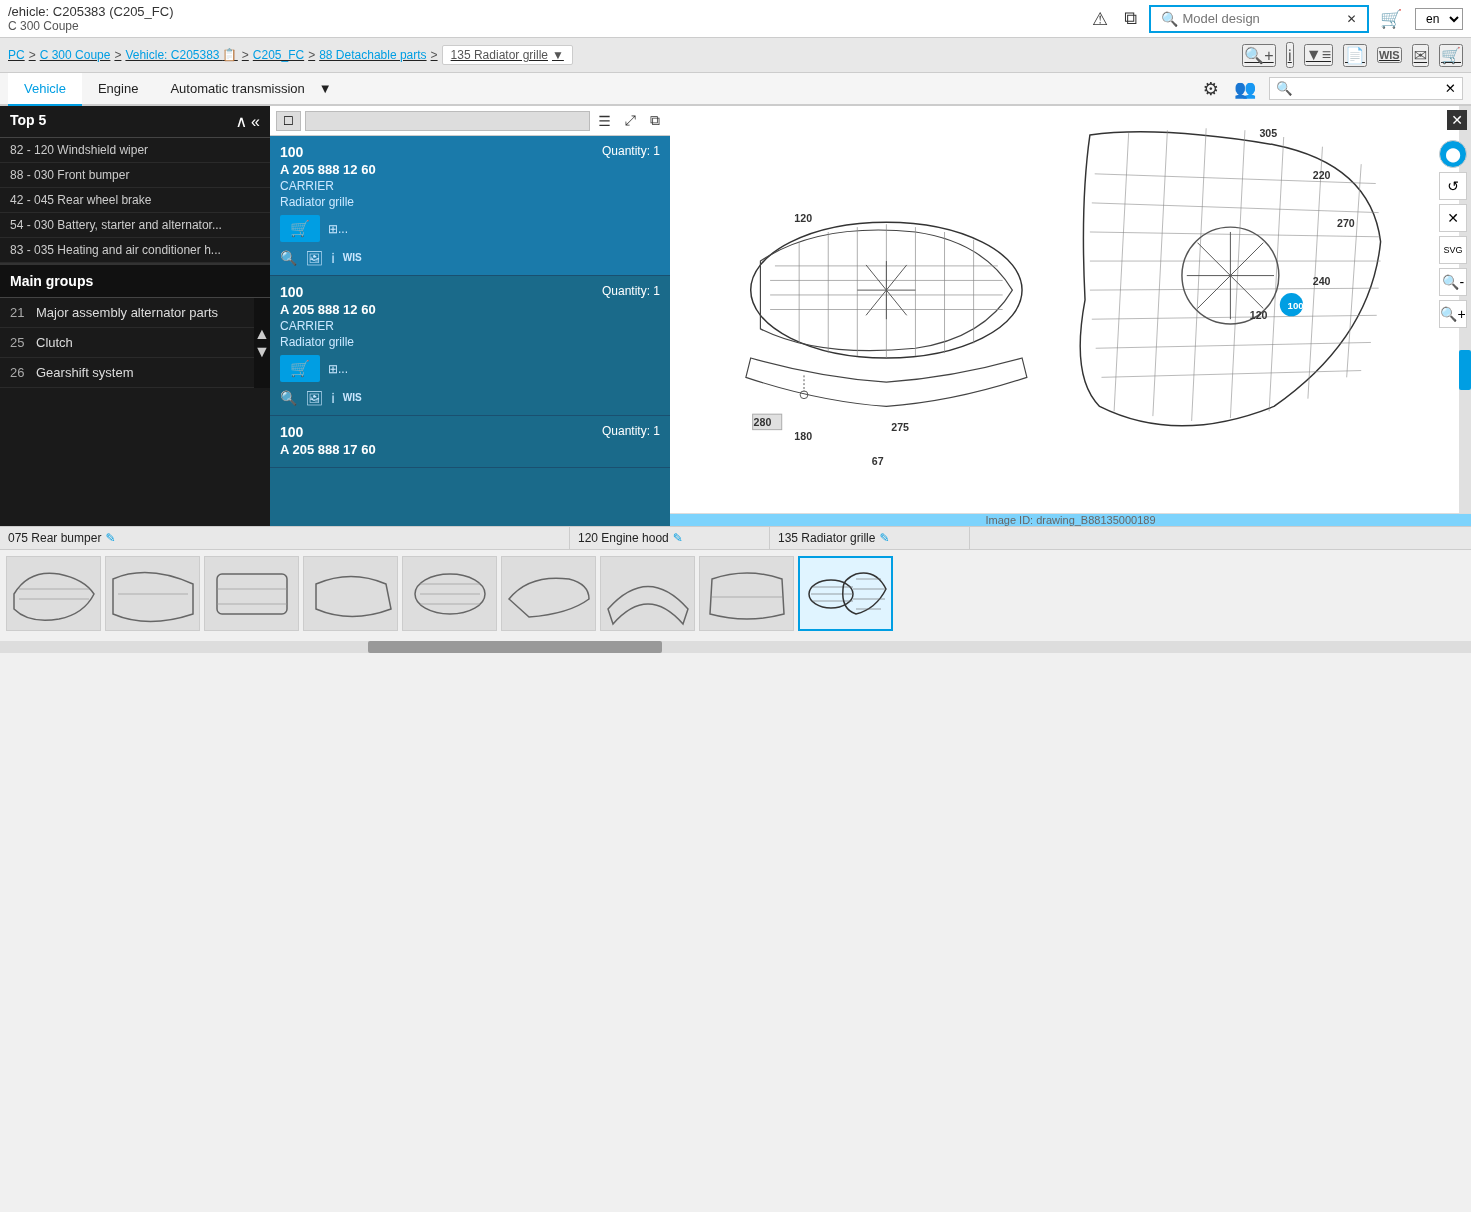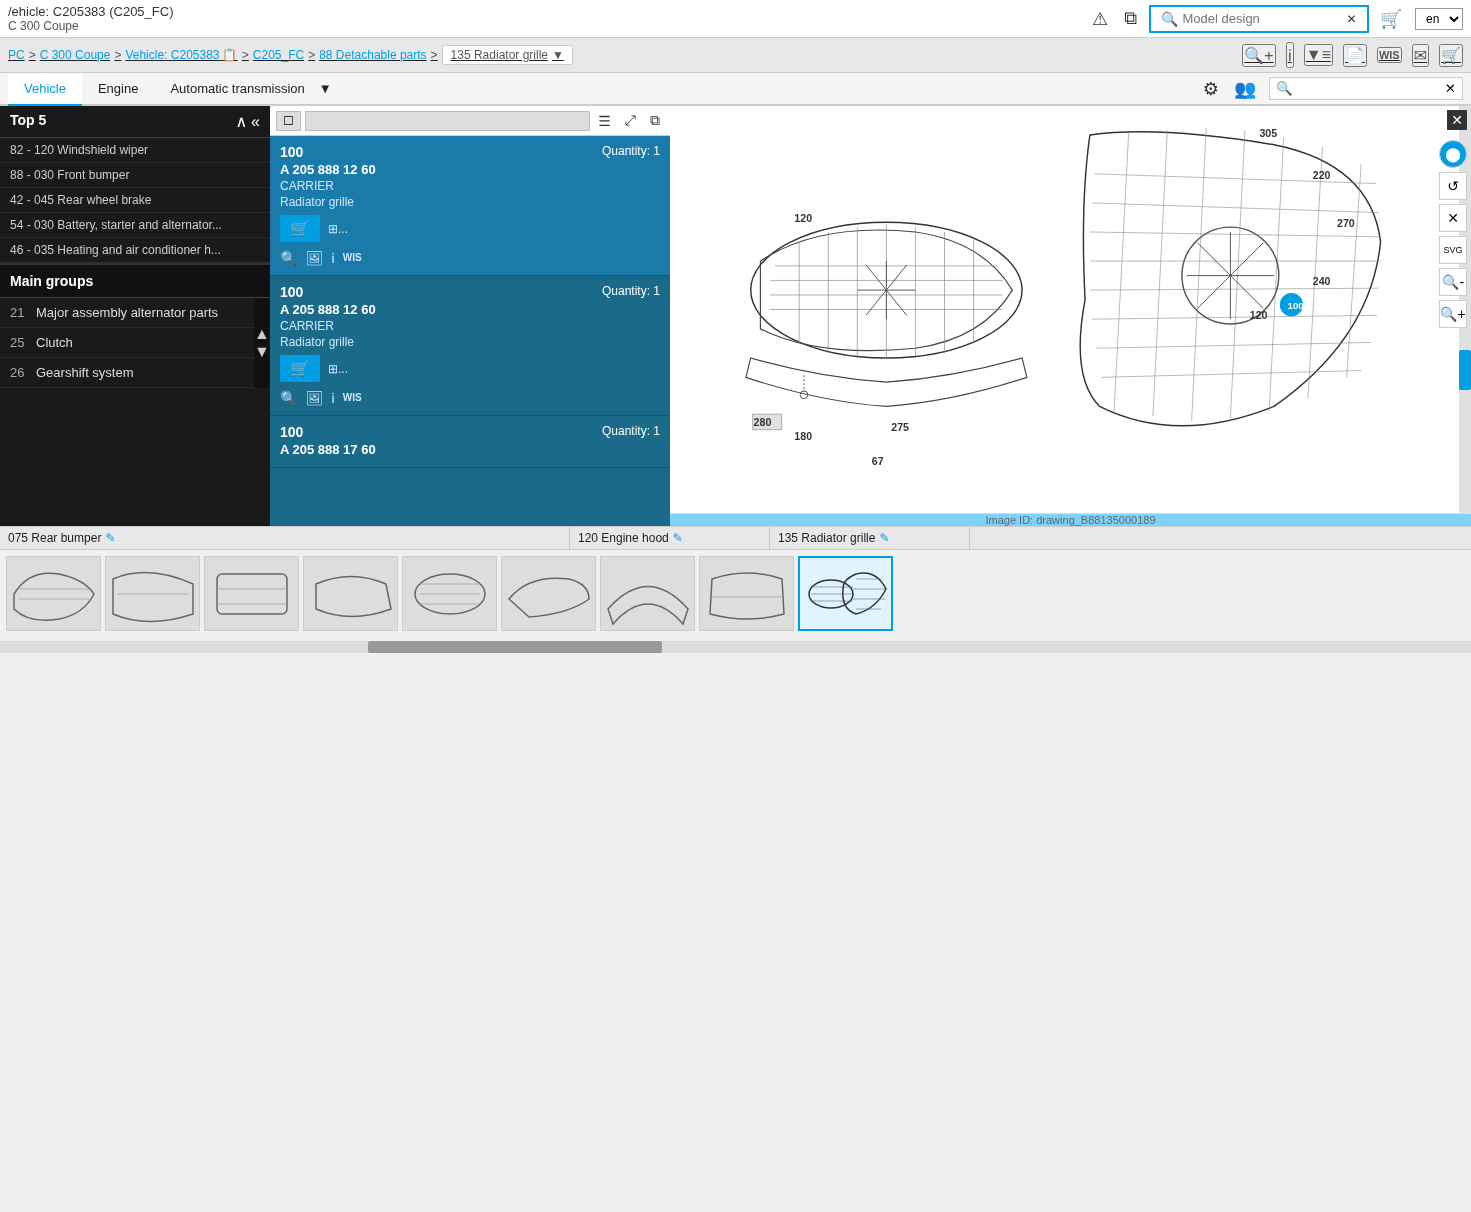--- a/index.html
+++ b/index.html
@@ -176,21 +176,21 @@
       <div class="top5-controls">
         <button class="top5-btn">∧</button>
         <button class="top5-btn">«</button>
       </div>
     </div>
     <ul class="top5-list">
       <li class="top5-list-item">82 - 120 Windshield wiper</li>
       <li class="top5-list-item">88 - 030 Front bumper</li>
       <li class="top5-list-item">42 - 045 Rear wheel brake</li>
       <li class="top5-list-item">54 - 030 Battery, starter and alternator...</li>
-      <li class="top5-list-item">46 - 035 Heating and air conditioner h...</li>
+      <li class="top5-list-item">83 - 035 Heating and air conditioner h...</li>
     </ul>
     <div class="main-groups-header">
       <span>Main groups</span>
     </div>
     <div class="group-scroll" style="display:flex;flex-direction:row;align-items:stretch;">
       <ul class="main-groups-list" style="flex:1;">
         <li>
             <span class="group-num">21</span>
             <span>Major assembly alternator parts</span>
           </li>

